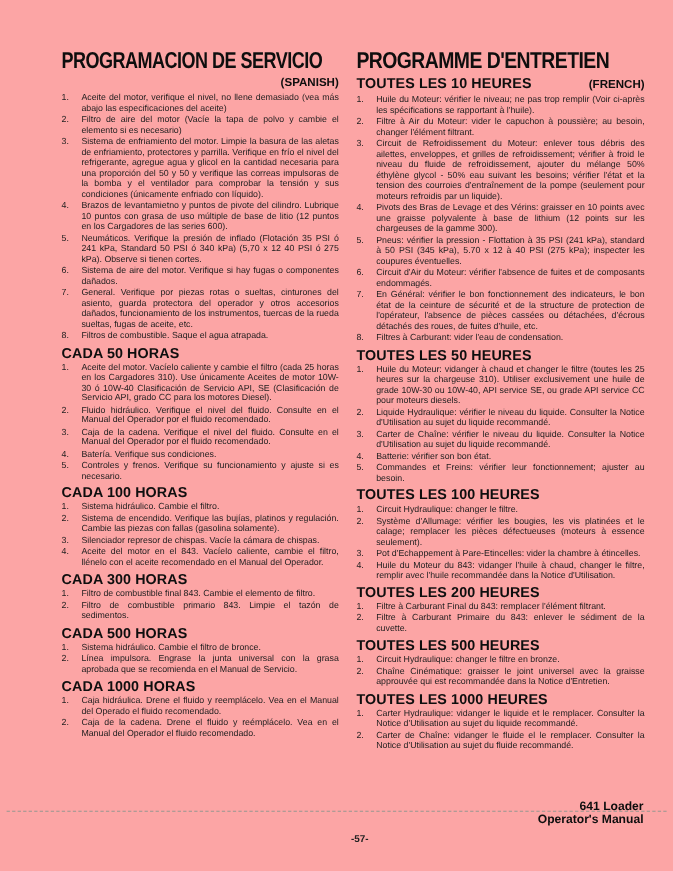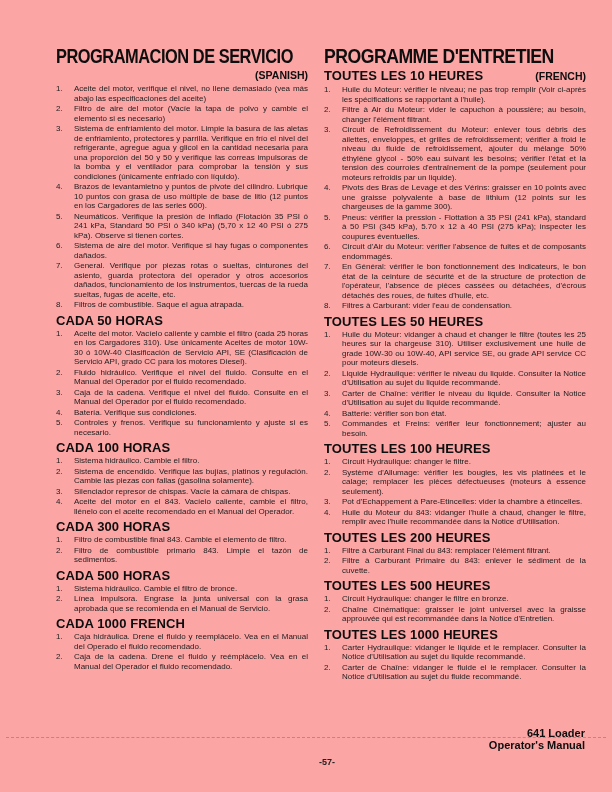--- a/index.html
+++ b/index.html
@@ -147,21 +147,21 @@
                 <span class="num">1.</span>
                 <span class="txt">Sistema hidráulico. Cambie el filtro de bronce.</span>
               </div>
               <div class="item">
                 <span class="num">2.</span>
                 <span class="txt">Línea impulsora. Engrase la junta universal con la grasa aprobada que se recomienda en el Manual de Servicio.</span>
               </div>
             </div>
           </div>
           <div class="section">
-            <div class="sec-head">CADA 1000 FRENCH</div>
+            <div class="sec-head">CADA 1000 HORAS</div>
             <div class="items">
               <div class="item">
                 <span class="num">1.</span>
                 <span class="txt">Caja hidráulica. Drene el fluido y reemplácelo. Vea en el Manual del Operado el fluido recomendado.</span>
               </div>
               <div class="item">
                 <span class="num">2.</span>
                 <span class="txt">Caja de la cadena. Drene el fluido y reémplácelo. Vea en el Manual del Operador el fluido recomendado.</span>
               </div>
             </div>

